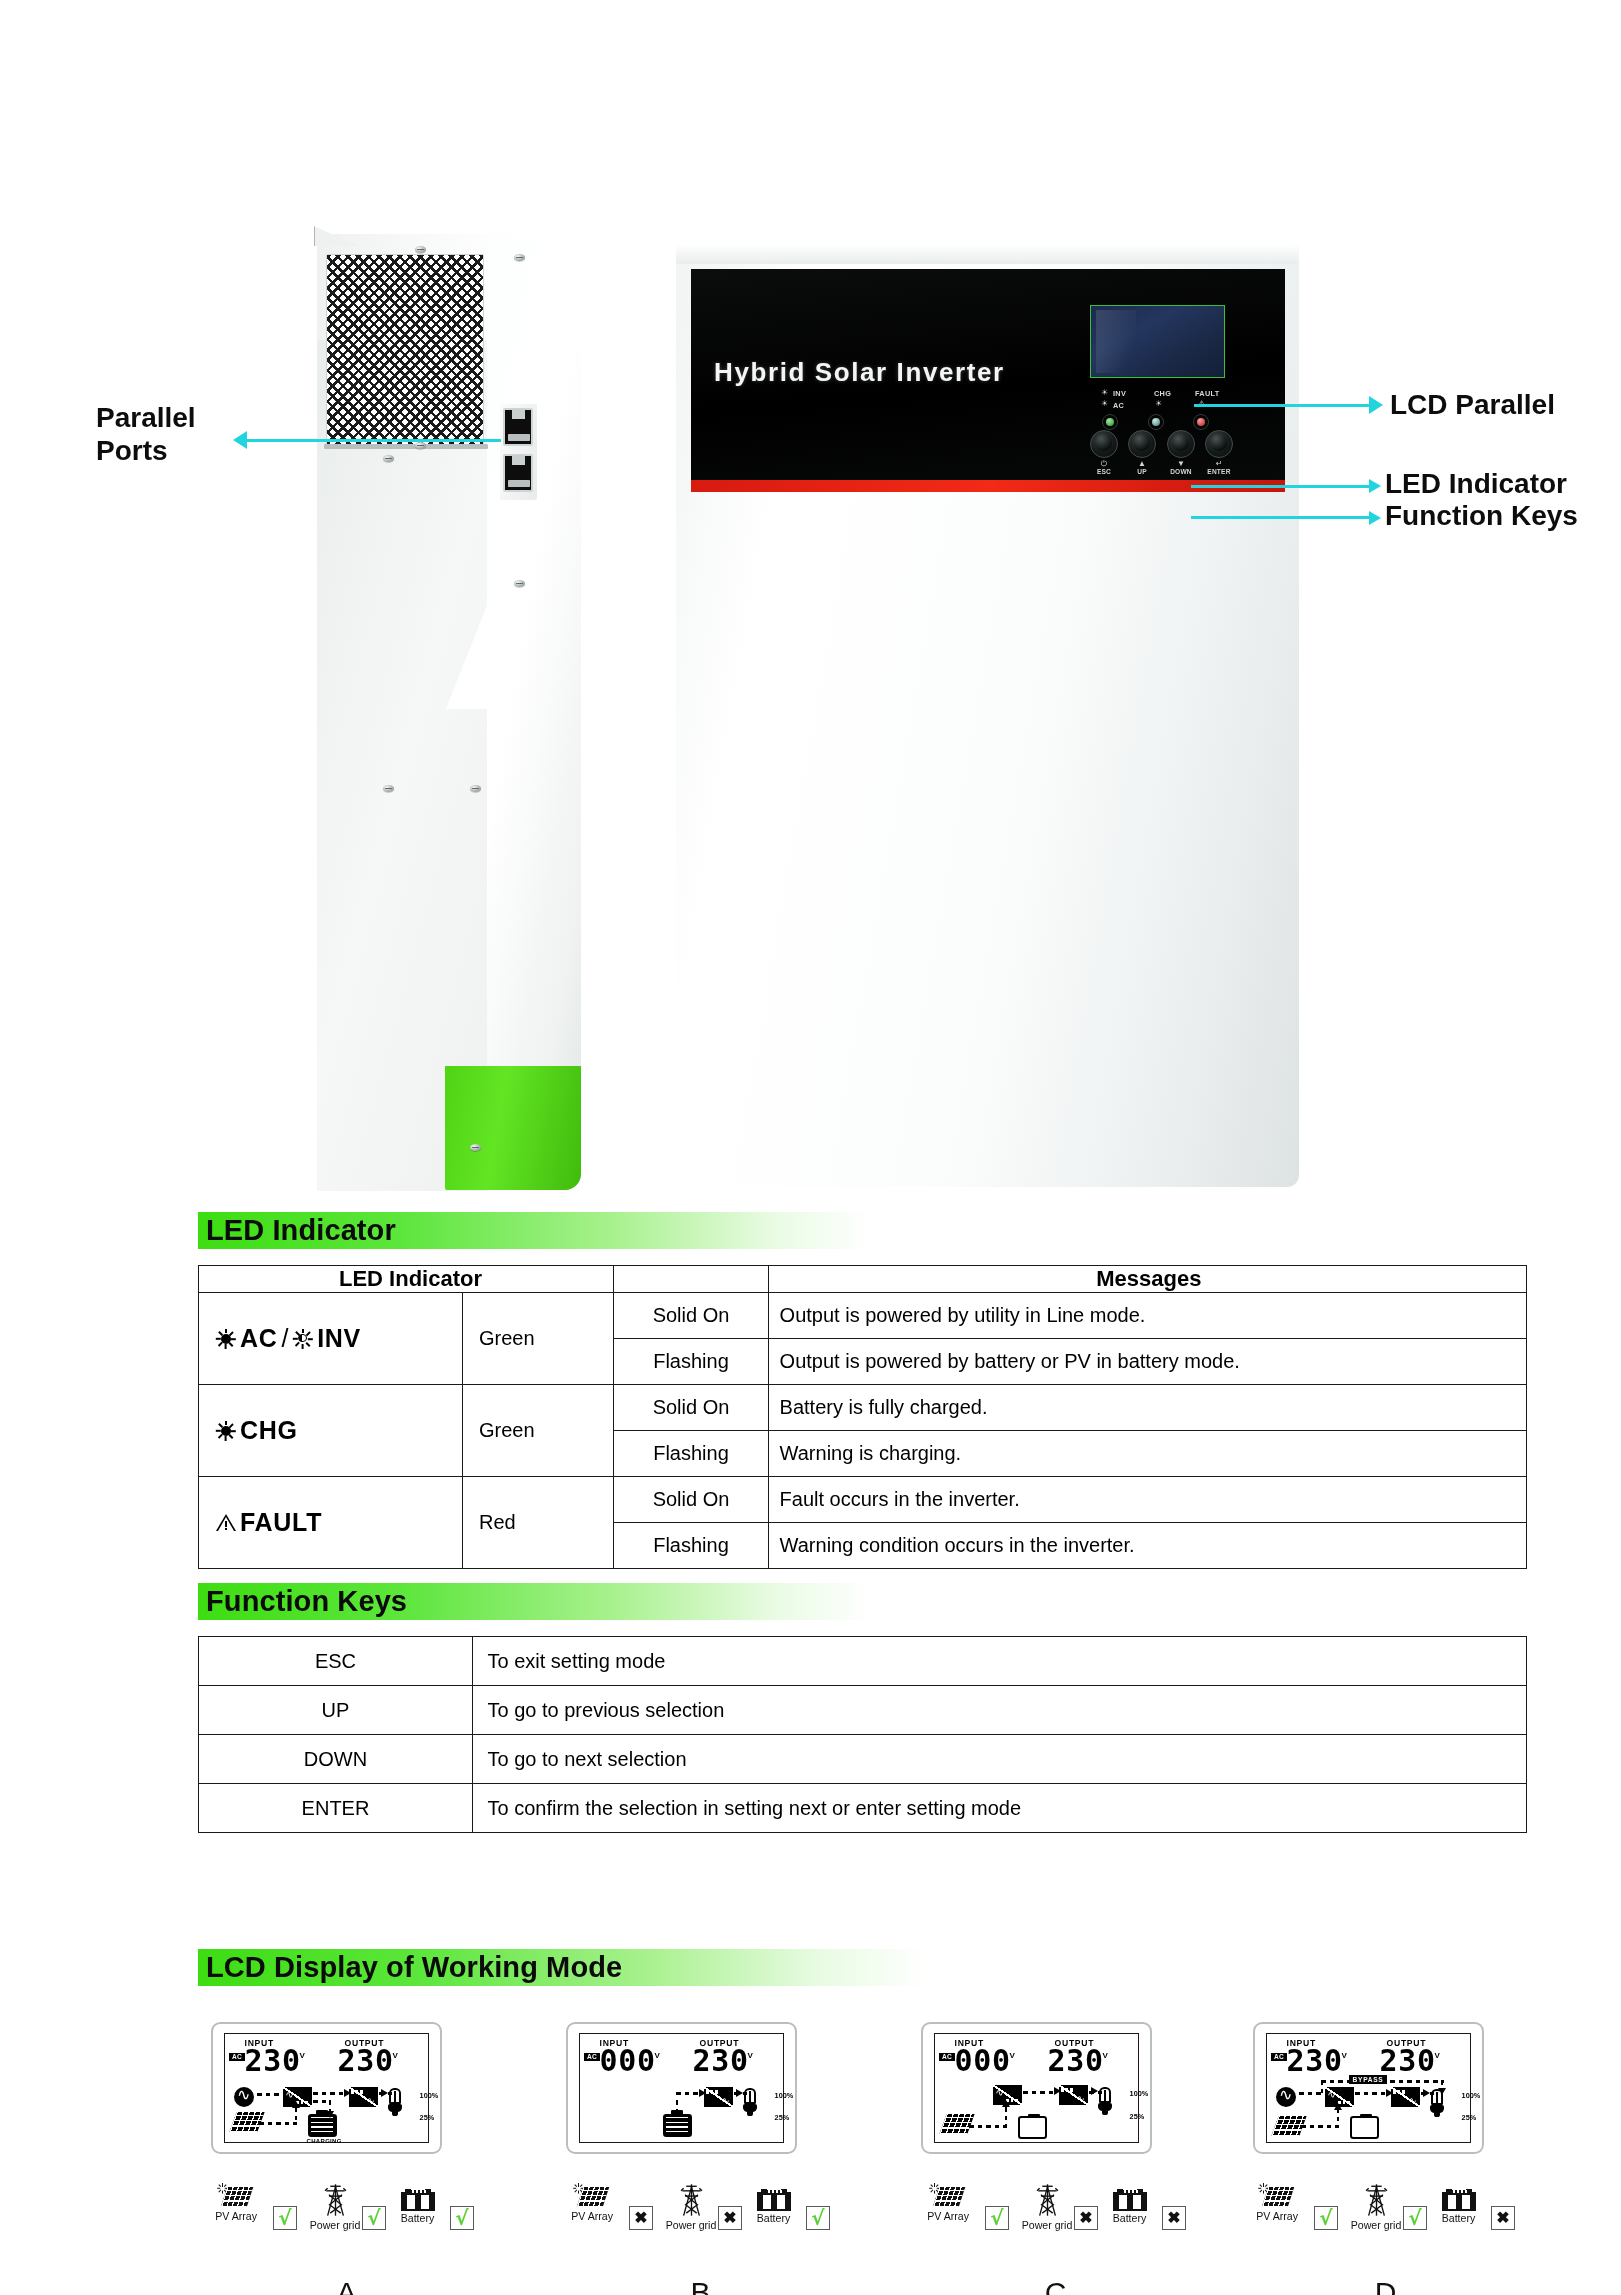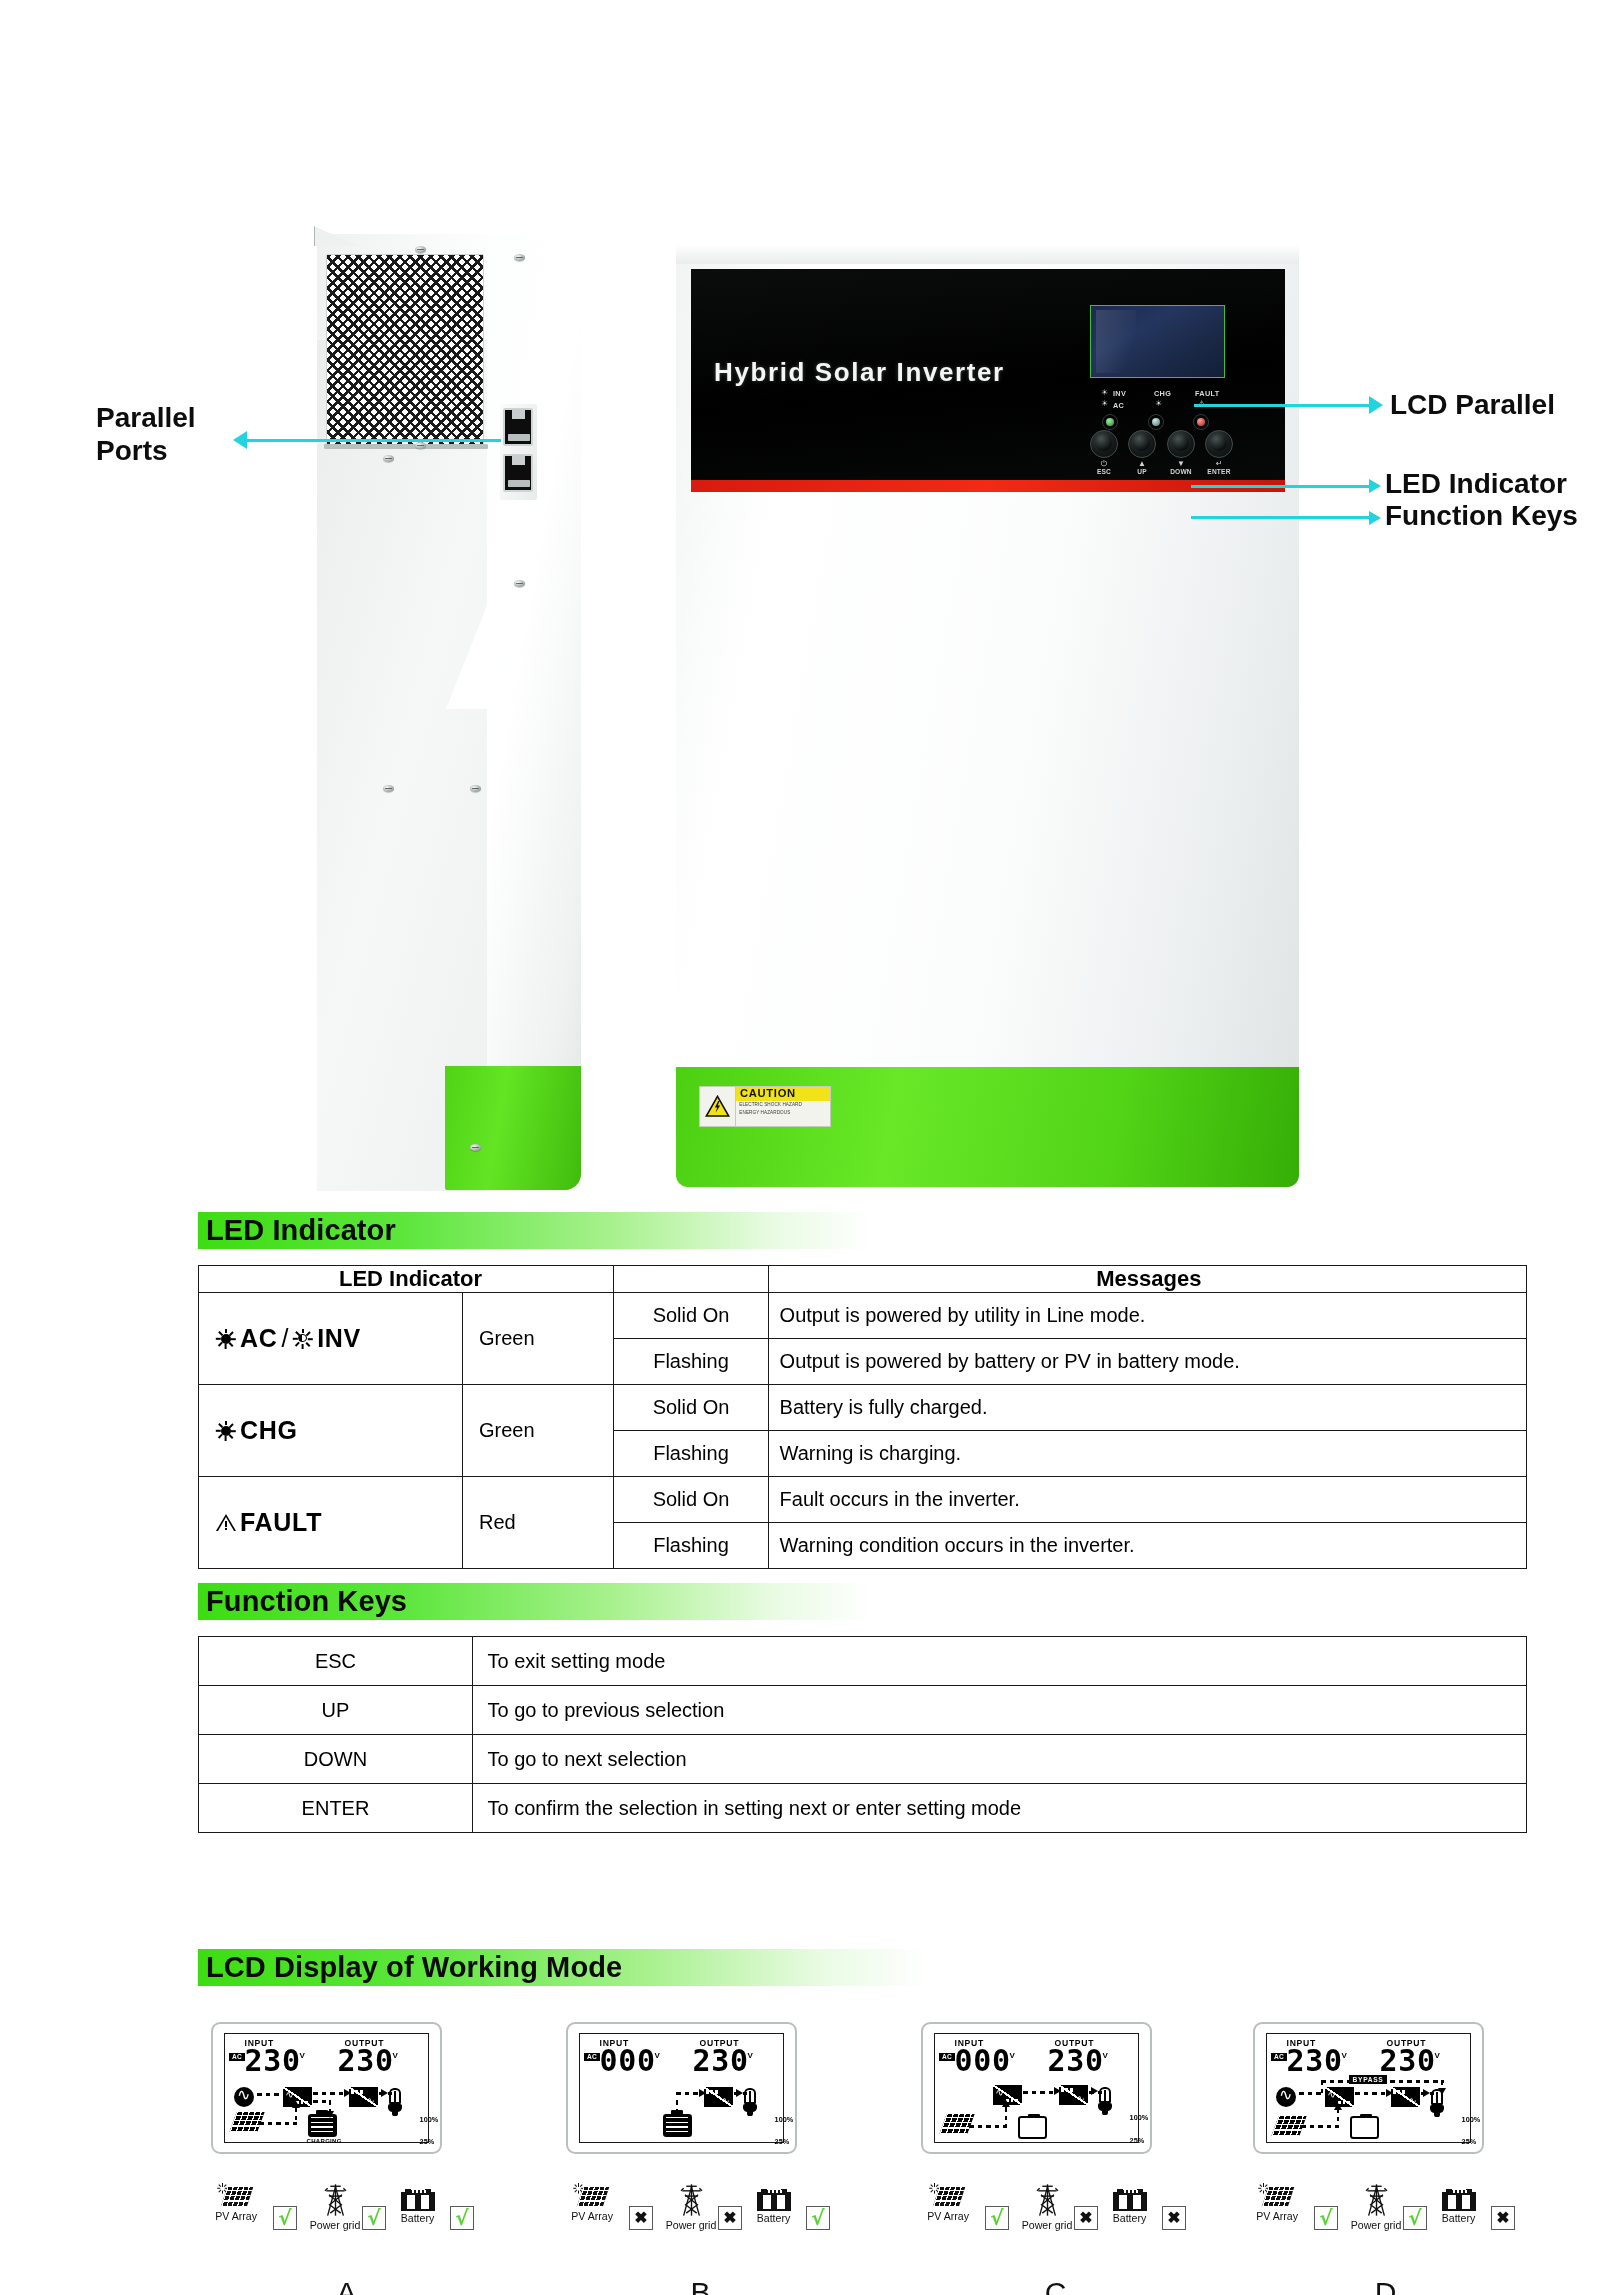--- a/index.html
+++ b/index.html
@@ -225,21 +225,21 @@
   .ico-lamp { position:absolute; width:17px; height:29px; }
   .ico-lamp .tube { position:absolute; left:2.6px; top:0; width:12px; height:16px; border:2px solid #000; border-radius:5.3px 5.3px 1.3px 1.3px; background:#fff;}
   .ico-lamp .tube::after{content:"";position:absolute;left:3.3px;top:1.3px;width:2px;height:12px;background:#000;}
   .ico-lamp .base { position:absolute; left:1.3px; top:16px; width:14.5px; height:8px; background:#000; border-radius:2px 2px 4.6px 4.6px;}
   .ico-lamp .screw2{ position:absolute; left:5.3px; top:23px; width:6.6px; height:5.3px; background:#000; border-radius:0 0 2.6px 2.6px;}
 
   .ico-gauge { position:absolute; width:14.5px; height:29px; }
   .ico-gauge .wedge { position:absolute; left:1.3px; bottom:0; width:0; height:0;
                       border-left:0 solid transparent; border-right:9.2px solid #000; border-bottom:0 solid transparent;
                       clip-path: polygon(0 100%, 100% 0, 100% 100%); background:#000; height:26px; border:0;}
-  .gauge-txt { position:absolute; font-size:7.3px; font-weight:800; color:#000;margin-top:24px; }
+  .gauge-txt { position:absolute; font-size:7.3px; font-weight:800; color:#000; }
 
   .dash-h { position:absolute; height:2.6px; background: repeating-linear-gradient(90deg,#000 0 4.6px, transparent 4.6px 8.6px); }
   .dash-v { position:absolute; width:2.6px; background: repeating-linear-gradient(180deg,#000 0 4.6px, transparent 4.6px 8.6px); }
   .tri-r { position:absolute; width:0;height:0; border-top:4.6px solid transparent; border-bottom:4.6px solid transparent; border-left:7.3px solid #000;}
   .tri-d { position:absolute; width:0;height:0; border-left:4.6px solid transparent; border-right:4.6px solid transparent; border-top:7.3px solid #000;}
   .tri-u { position:absolute; width:0;height:0; border-left:4.6px solid transparent; border-right:4.6px solid transparent; border-bottom:7.3px solid #000;}
   .bypass-tag { position:absolute; background:#000; color:#fff; font-size:6.6px; font-weight:800; padding:0.7px 4px; letter-spacing:0.7px; }
 
   
   .legend { position:absolute; width:290px; height:63px; }
@@ -354,35 +354,20 @@
       <span class="key-glyph" style="left:38px;top:29px;">▲</span>
       <span class="key-glyph" style="left:77px;top:29px;">▼</span>
       <span class="key-glyph" style="left:115px;top:29px;">↵</span>
 
       <span class="key-name" style="left:0;top:38px;">ESC</span>
       <span class="key-name" style="left:38px;top:38px;">UP</span>
       <span class="key-name" style="left:77px;top:38px;">DOWN</span>
       <span class="key-name" style="left:115px;top:38px;">ENTER</span>
     </div>
 
-    <div class="fv-green">
-      <div class="caution">
-        <div class="caution-tri">
-          <svg width="25" height="22.4" viewBox="0 0 38 34" aria-hidden="true">
-            <polygon points="19,2 36,32 2,32" fill="#f2e318" stroke="#111" stroke-width="2.4"></polygon>
-            <polygon points="20,9 15,19 18.5,19 16,27 23,16 19.5,16 22,9" fill="#111"></polygon>
-          </svg>
-        </div>
-        <div class="caution-txt">
-          <div class="caution-title">CAUTION</div>
-          <div class="caution-sub">ELECTRIC SHOCK HAZARD</div>
-          <div class="caution-sub" style="padding-top:0">ENERGY HAZARDOUS</div>
-        </div>
-      </div>
-    </div>
   </div>
 
   <div class="callout-label" style="left:96px; top:401px; font-size:28px;">
     <div>Parallel</div>
     <div>Ports</div>
   </div>
   <div class="arrow-line" style="left:247px; top:439px; width:254px;"></div>
   <div class="arrow-head left" style="left:233px; top:431px;"></div>
 
   <div class="arrow-line" style="left:1194px; top:404px; width:175px;"></div>

